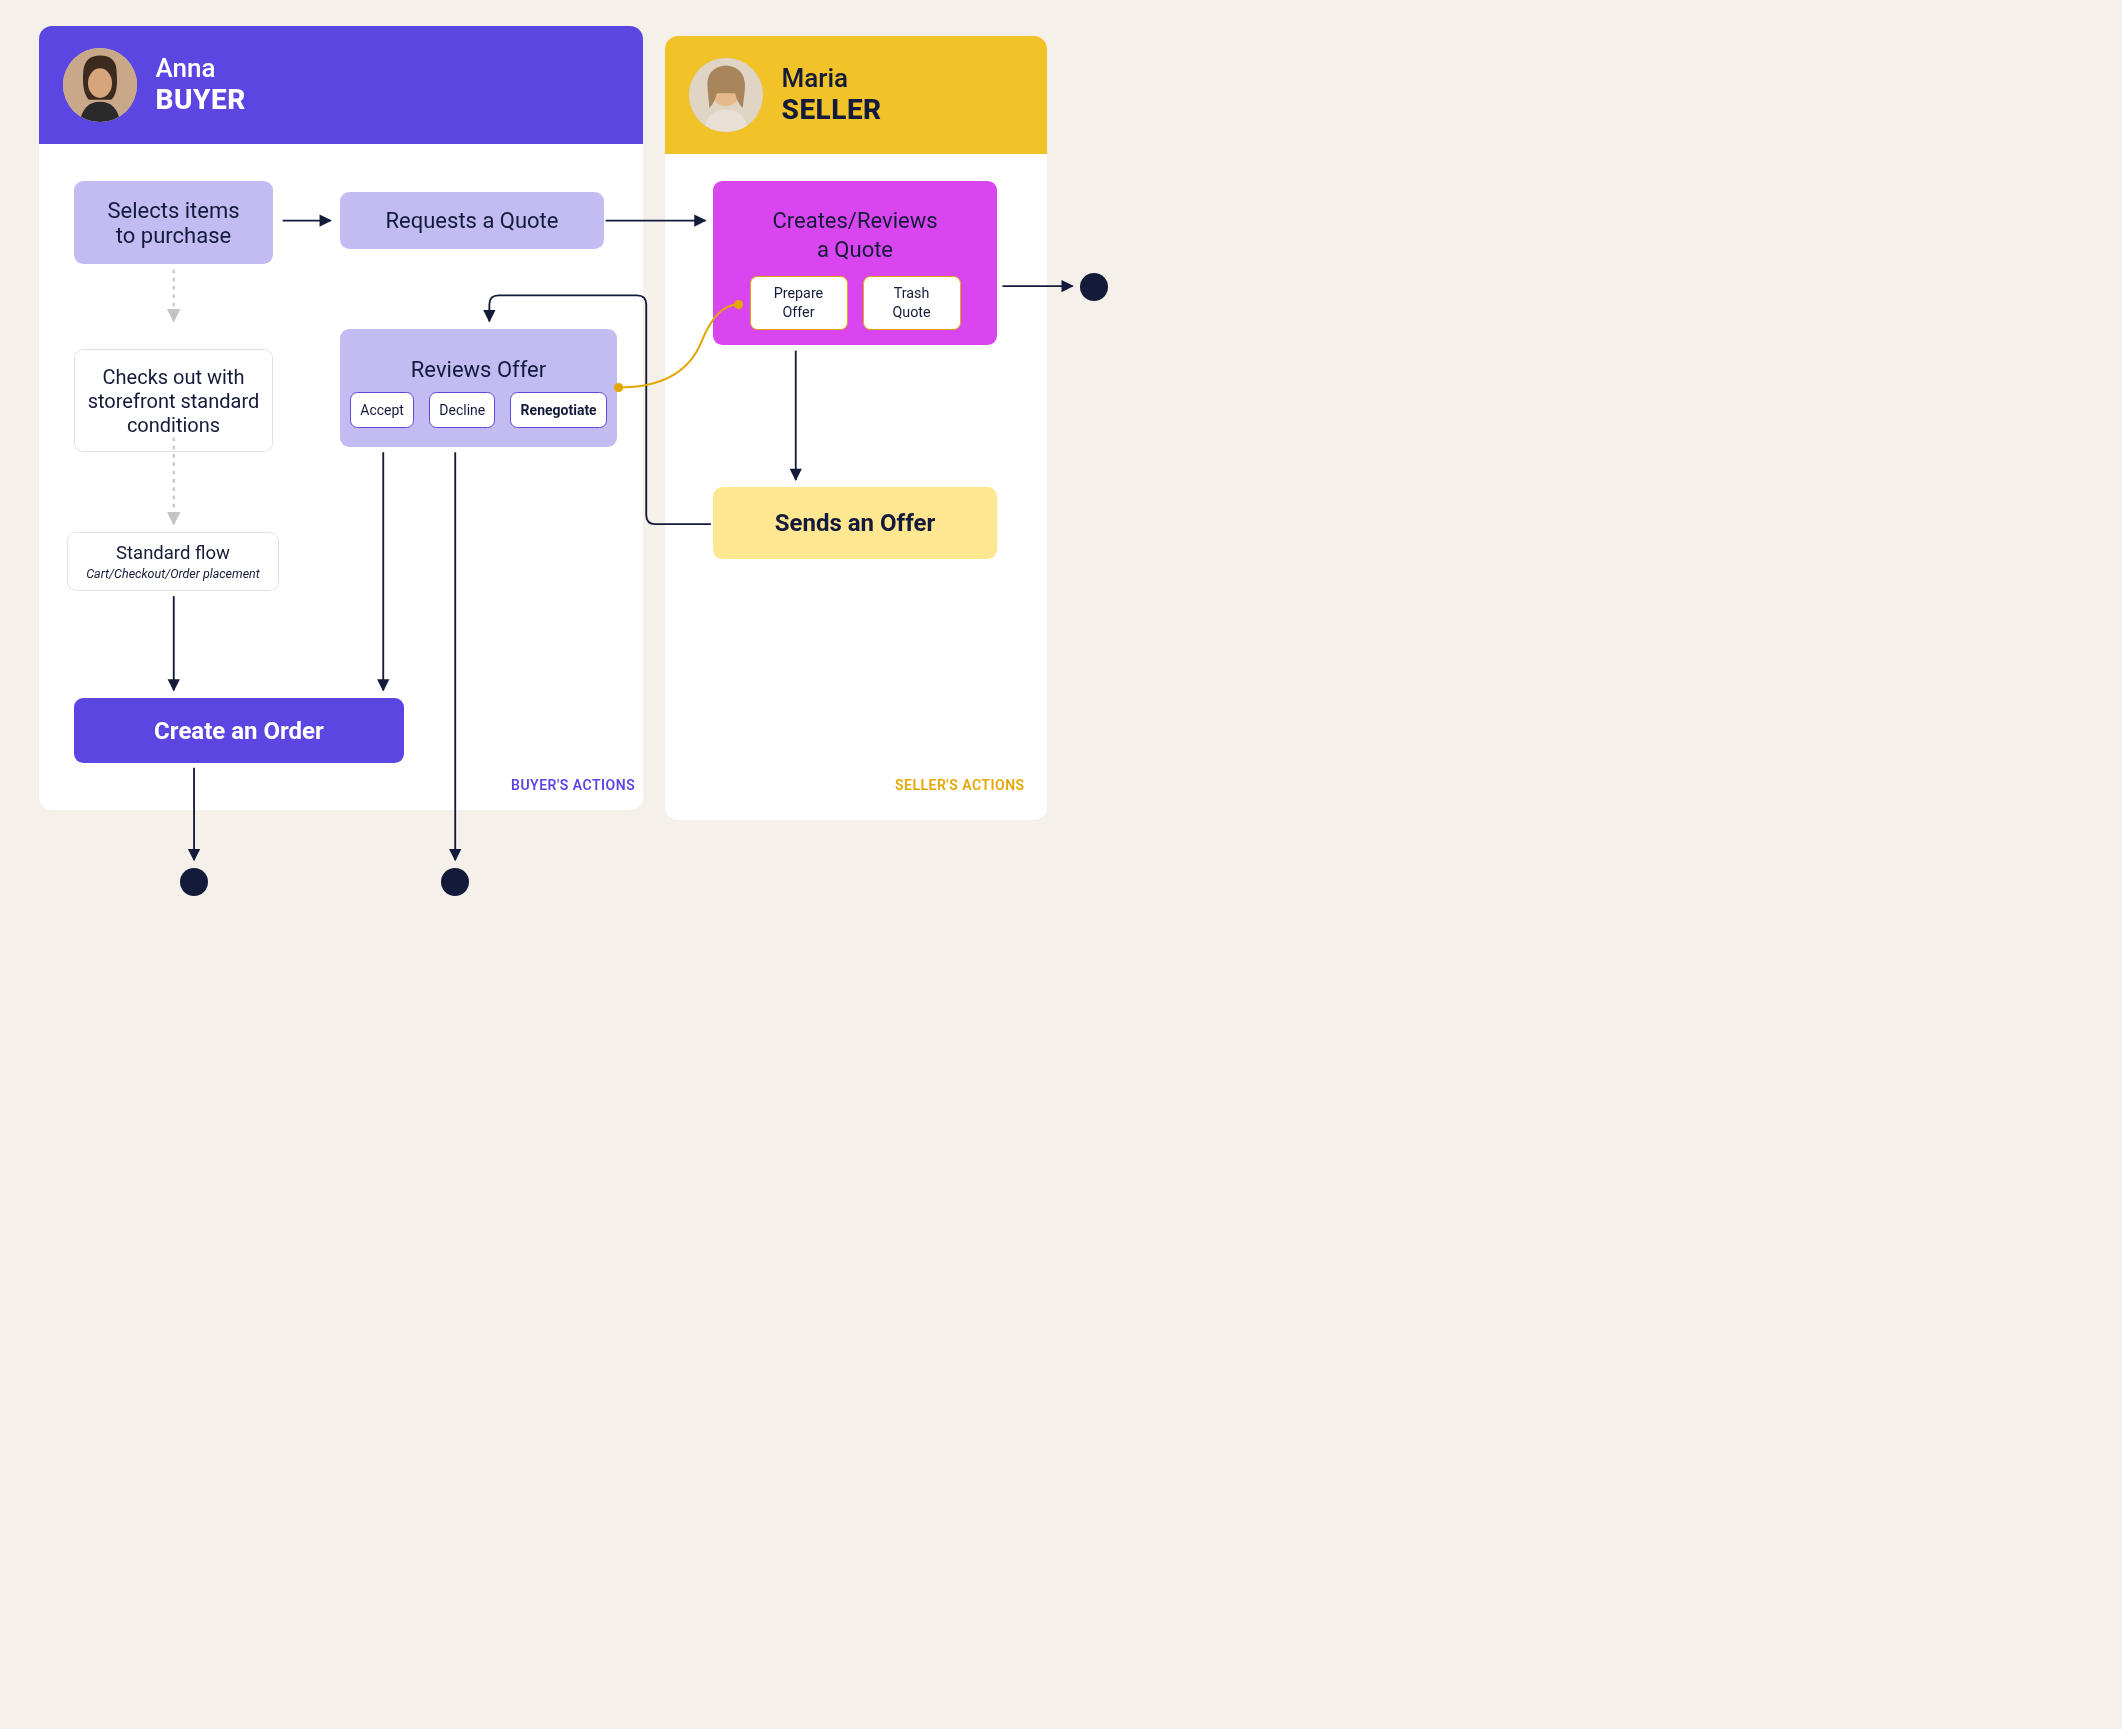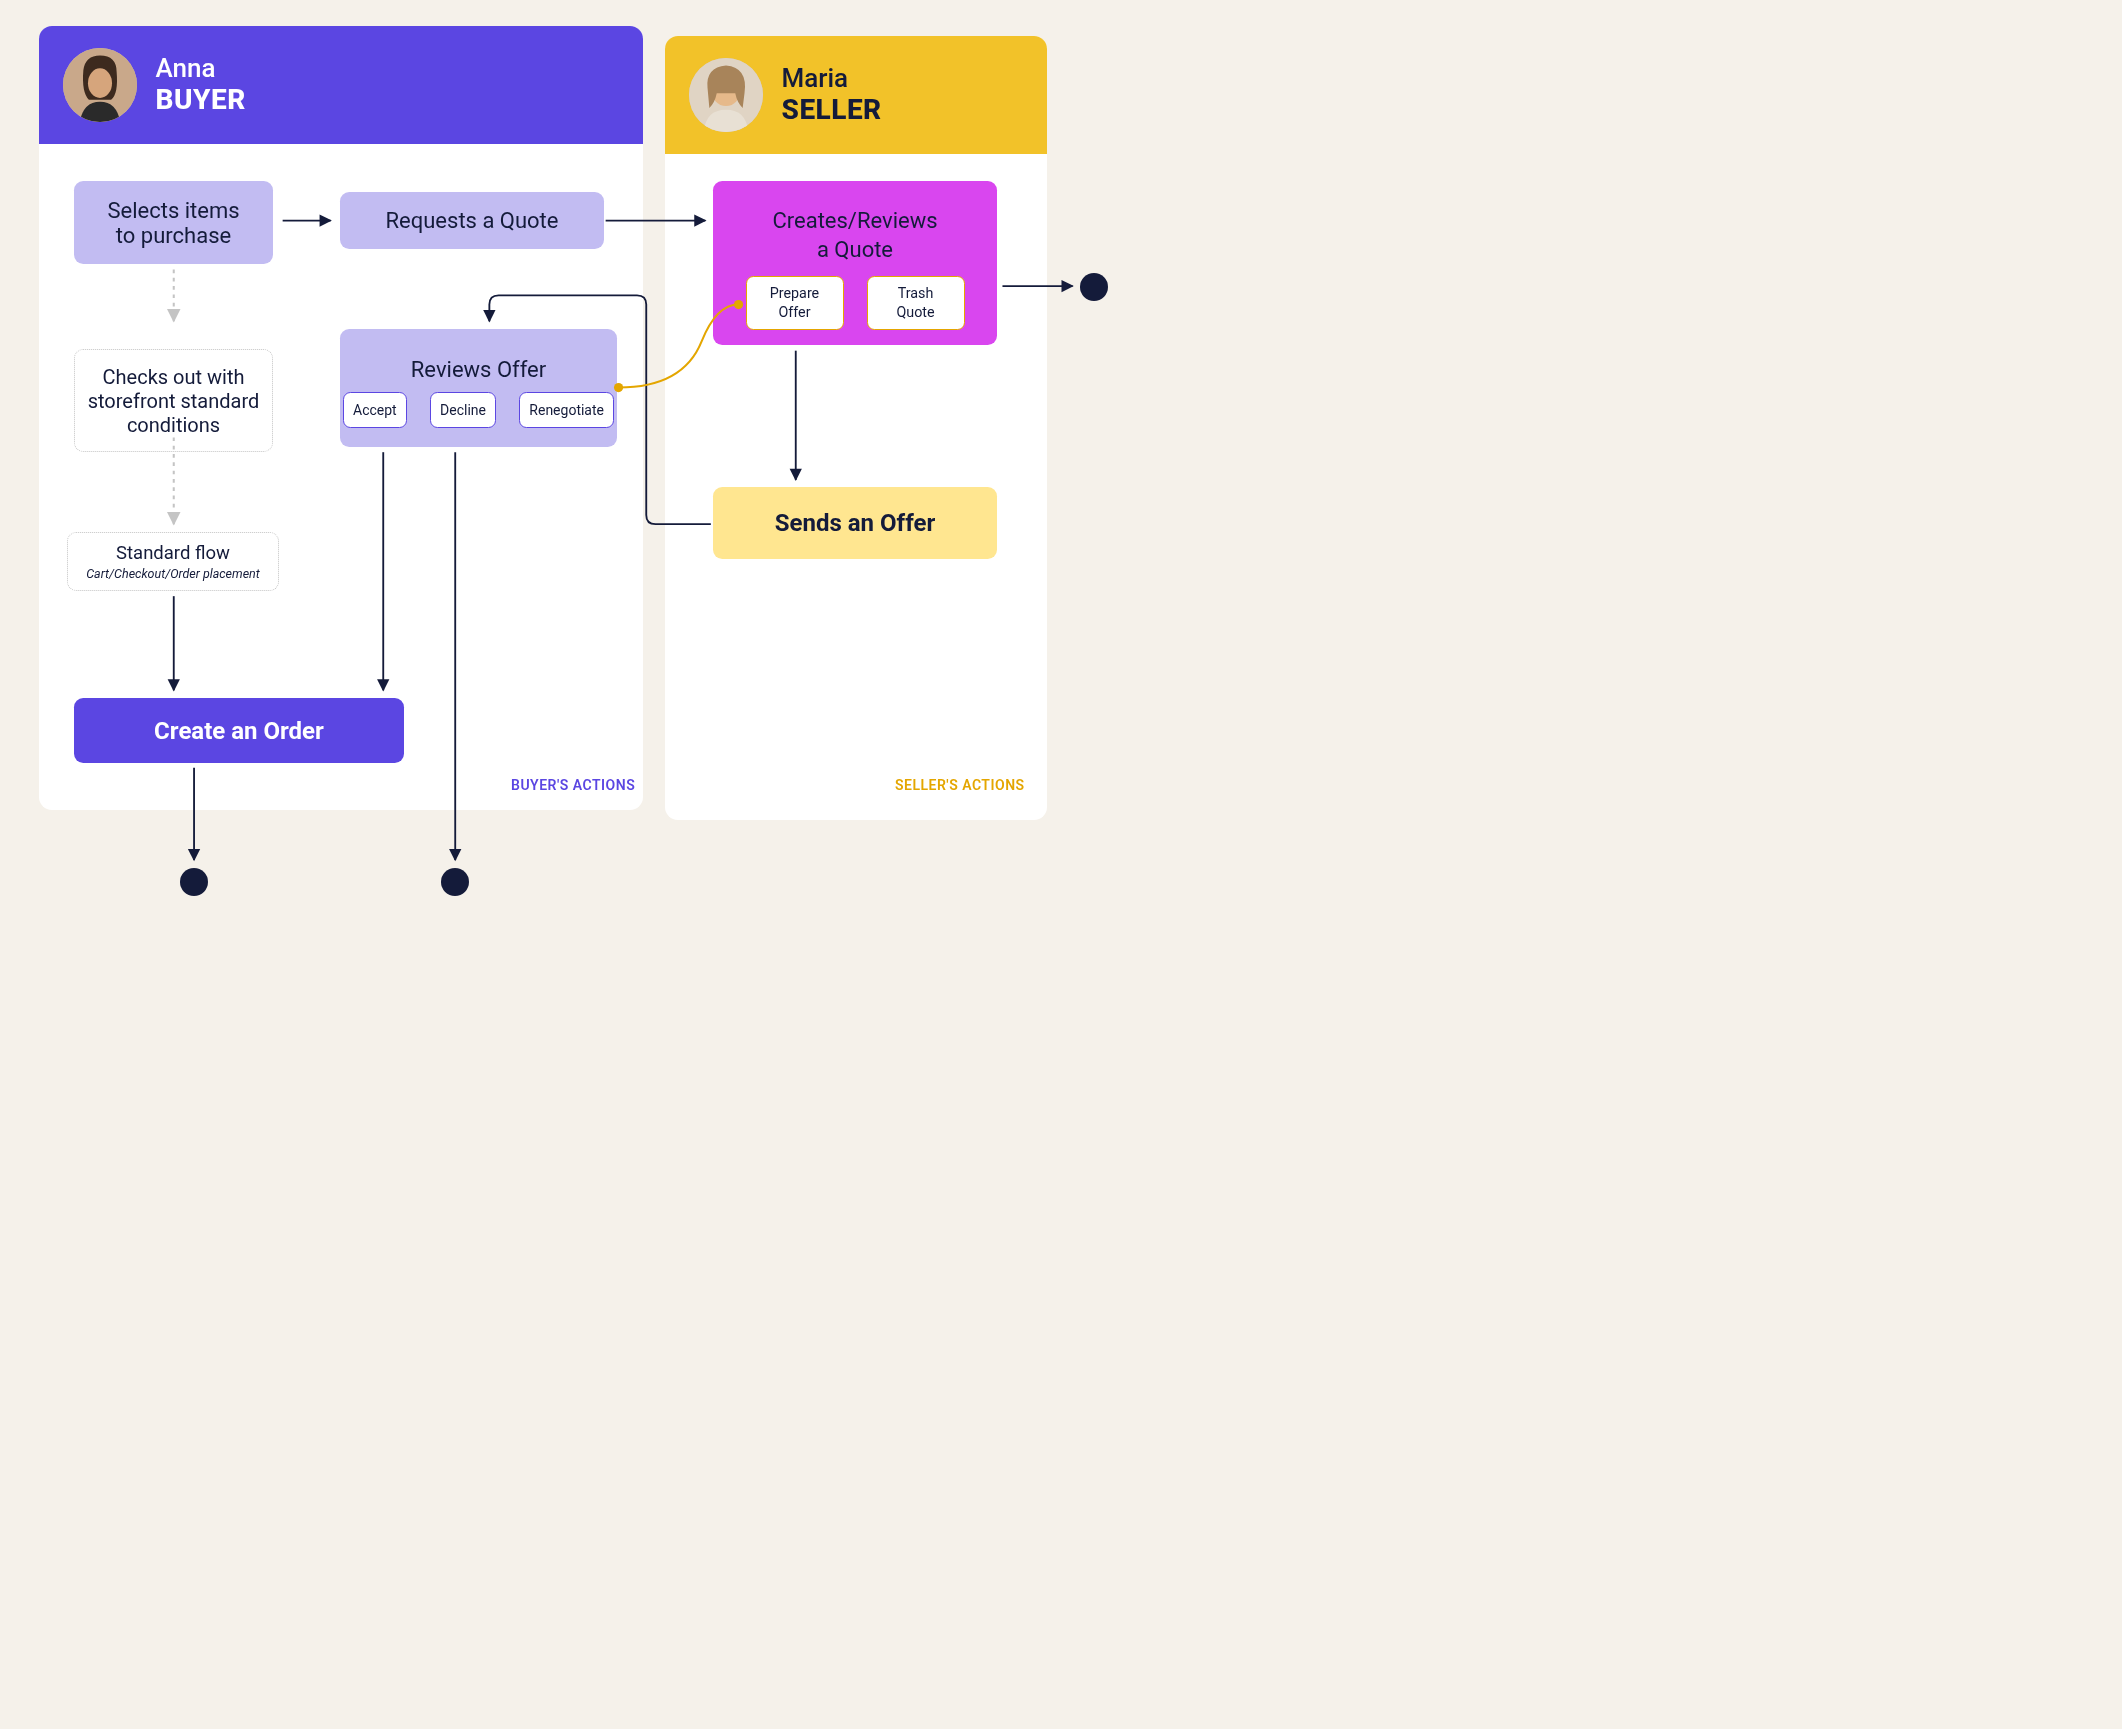--- a/index.html
+++ b/index.html
@@ -56,26 +56,26 @@
 .node-yellow { background:#ffe690; }
 
 .node-select { left:74px; top:181px; width:199px; height:83px; font-size:22px; }
 .node-request { left:340px; top:192px; width:264px; height:57px; font-size:22px; }
 .node-checkout { left:74px; top:349px; width:199px; height:103px; font-size:20px; padding:7.4px; }
 .node-standard { left:67px; top:532px; width:212px; height:59px; font-size:18.5px; }
 .node-standard .sub { font-size:12.5px; font-style:italic; margin-top:1.8px; }
 .node-create { left:74px; top:698px; width:330px; height:65px; }
 .node-reviews { left:340px; top:329px; width:277px; height:118px; background:#c2bcf2; padding-top:9.2px; }
 .node-reviews .title { font-size:22px; margin-bottom:9.2px; }
-.action-row { display:flex; gap:23px; justify-content:flex-end; }
+.action-row { display:flex; gap:15px; justify-content:flex-end; }
 .action-btn {
   background:#ffffff; border:1.5px solid #5b46e2; border-radius:7.4px;
   font-size:14px; padding:9.2px 9.2px; min-width:59px;
 }
-.action-btn.wide { min-width:87px; }
+.action-btn.wide { min-width:87px;font-weight:bold; }
 
 .node-creates { left:713px; top:181px; width:284px; height:164px; background:#d946ef; padding-top:11px; }
 .node-creates .title { font-size:22px; line-height:1.3; margin-bottom:11px; }
 .action-btn-y {
   background:#ffffff; border:1.5px solid #e4a600; border-radius:7.4px;
   font-size:14.3px; padding:7.4px 11px; width:98px; line-height:1.3;
 }
 .node-sends { left:713px; top:487px; width:284px; height:72px; font-size:24px; font-weight:700; }
 
 .footer-label {

